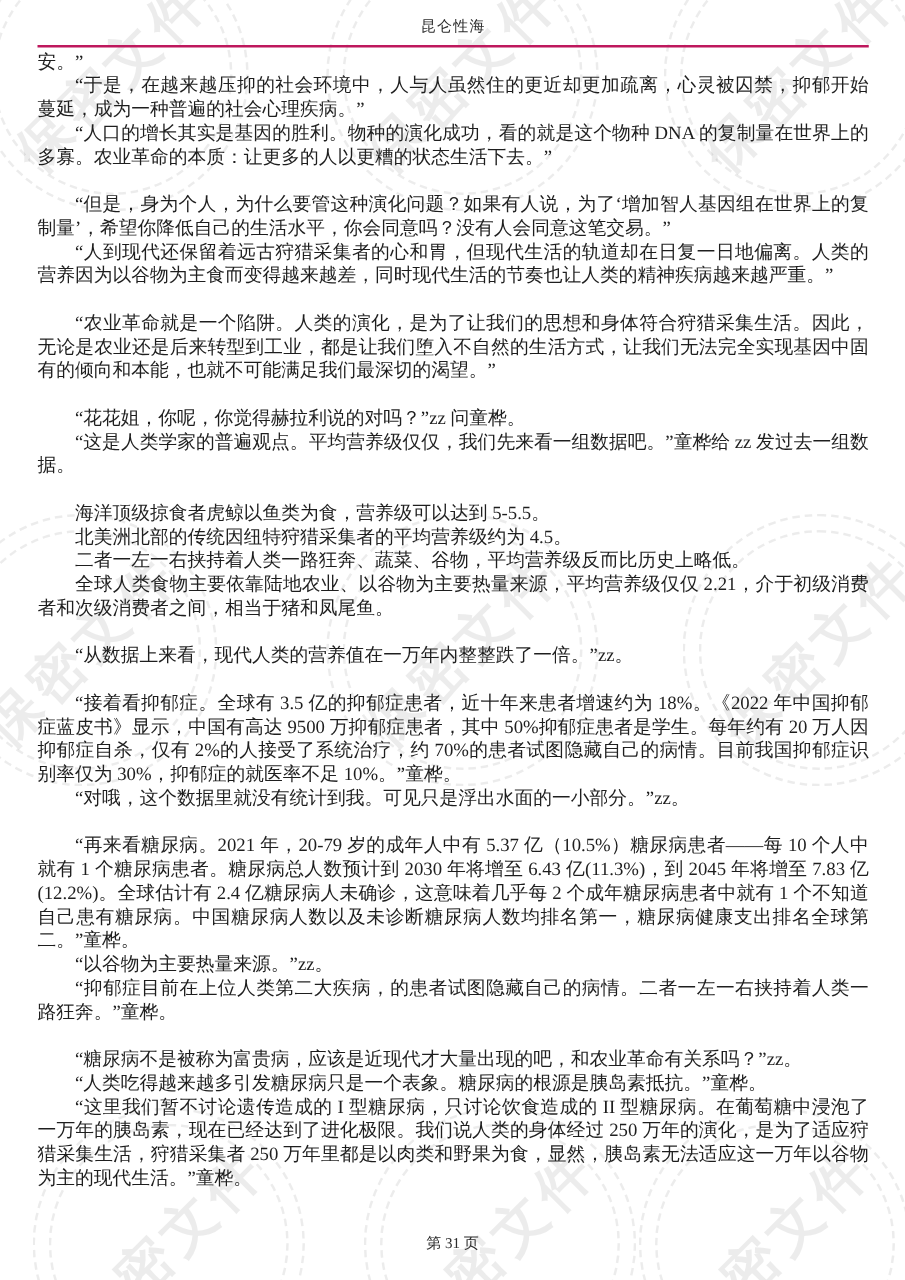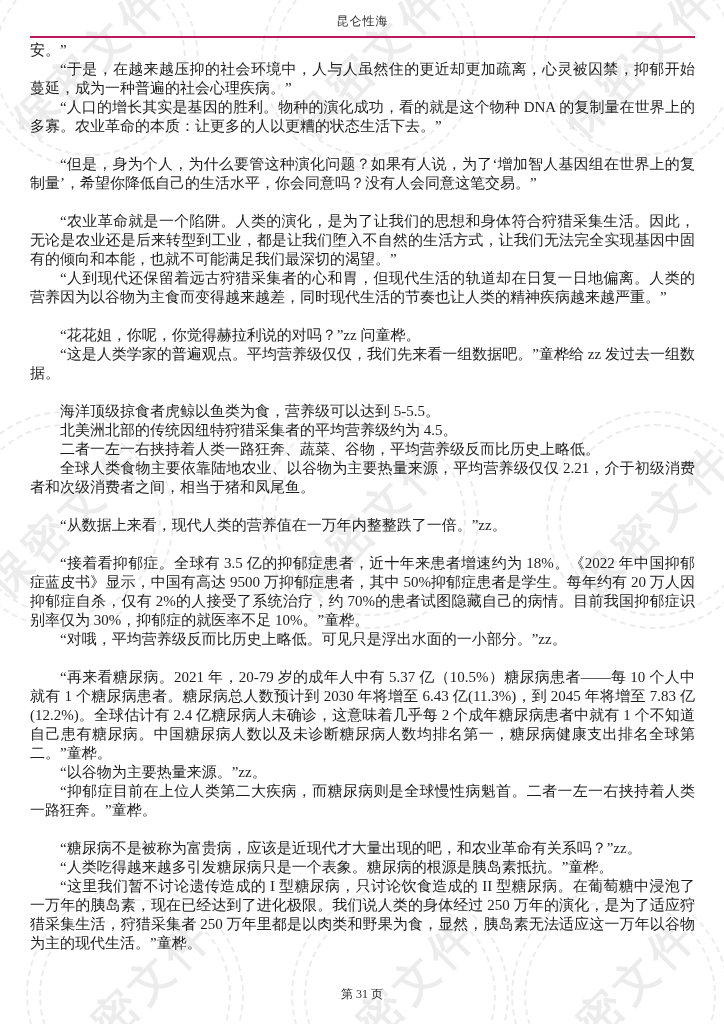--- a/index.html
+++ b/index.html
@@ -101,34 +101,34 @@
 
   <div class="header">
     <div class="header-title">昆仑性海</div>
   </div>
 
   <div class="content">
     <p class="para">安。”</p>
     <p class="para indent">“于是，在越来越压抑的社会环境中，人与人虽然住的更近却更加疏离，心灵被囚禁，抑郁开始蔓延，成为一种普遍的社会心理疾病。”</p>
     <p class="para indent">“人口的增长其实是基因的胜利。物种的演化成功，看的就是这个物种 DNA 的复制量在世界上的多寡。农业革命的本质：让更多的人以更糟的状态生活下去。”</p>
     <p class="para indent gap">“但是，身为个人，为什么要管这种演化问题？如果有人说，为了‘增加智人基因组在世界上的复制量’，希望你降低自己的生活水平，你会同意吗？没有人会同意这笔交易。”</p>
+    <p class="para indent">“人到现代还保留着远古狩猎采集者的心和胃，但现代生活的轨道却在日复一日地偏离。人类的营养因为以谷物为主食而变得越来越差，同时现代生活的节奏也让人类的精神疾病越来越严重。”</p>
     <p class="para indent gap">“农业革命就是一个陷阱。人类的演化，是为了让我们的思想和身体符合狩猎采集生活。因此，无论是农业还是后来转型到工业，都是让我们堕入不自然的生活方式，让我们无法完全实现基因中固有的倾向和本能，也就不可能满足我们最深切的渴望。”</p>
-    <p class="para indent">“人到现代还保留着远古狩猎采集者的心和胃，但现代生活的轨道却在日复一日地偏离。人类的营养因为以谷物为主食而变得越来越差，同时现代生活的节奏也让人类的精神疾病越来越严重。”</p>
     <p class="para indent gap">“花花姐，你呢，你觉得赫拉利说的对吗？”zz 问童桦。</p>
     <p class="para indent">“这是人类学家的普遍观点。平均营养级仅仅，我们先来看一组数据吧。”童桦给 zz 发过去一组数据。</p>
     <p class="para indent gap">海洋顶级掠食者虎鲸以鱼类为食，营养级可以达到 5-5.5。</p>
     <p class="para indent">北美洲北部的传统因纽特狩猎采集者的平均营养级约为 4.5。</p>
     <p class="para indent">二者一左一右挟持着人类一路狂奔、蔬菜、谷物，平均营养级反而比历史上略低。</p>
     <p class="para indent">全球人类食物主要依靠陆地农业、以谷物为主要热量来源，平均营养级仅仅 2.21，介于初级消费者和次级消费者之间，相当于猪和凤尾鱼。</p>
     <p class="para indent gap">“从数据上来看，现代人类的营养值在一万年内整整跌了一倍。”zz。</p>
     <p class="para indent gap">“接着看抑郁症。全球有 3.5 亿的抑郁症患者，近十年来患者增速约为 18%。《2022 年中国抑郁症蓝皮书》显示，中国有高达 9500 万抑郁症患者，其中 50%抑郁症患者是学生。每年约有 20 万人因抑郁症自杀，仅有 2%的人接受了系统治疗，约 70%的患者试图隐藏自己的病情。目前我国抑郁症识别率仅为 30%，抑郁症的就医率不足 10%。”童桦。</p>
-    <p class="para indent">“对哦，平均营养级反而比历史上略低。可见只是浮出水面的一小部分。”zz。</p>
+    <p class="para indent">“对哦，这个数据里就没有统计到我。可见只是浮出水面的一小部分。”zz。</p>
     <p class="para indent gap">“再来看糖尿病。2021 年，20-79 岁的成年人中有 5.37 亿（10.5%）糖尿病患者——每 10 个人中就有 1 个糖尿病患者。糖尿病总人数预计到 2030 年将增至 6.43 亿(11.3%)，到 2045 年将增至 7.83 亿(12.2%)。全球估计有 2.4 亿糖尿病人未确诊，这意味着几乎每 2 个成年糖尿病患者中就有 1 个不知道自己患有糖尿病。中国糖尿病人数以及未诊断糖尿病人数均排名第一，糖尿病健康支出排名全球第二。”童桦。</p>
     <p class="para indent">“以谷物为主要热量来源。”zz。</p>
-    <p class="para indent">“抑郁症目前在上位人类第二大疾病，而糖尿病则是全球慢性病魁首。二者一左一右挟持着人类一路狂奔。”童桦。</p>
+    <p class="para indent">“抑郁症目前在上位人类第二大疾病，的患者试图隐藏自己的病情。二者一左一右挟持着人类一路狂奔。”童桦。</p>
     <p class="para indent gap">“糖尿病不是被称为富贵病，应该是近现代才大量出现的吧，和农业革命有关系吗？”zz。</p>
     <p class="para indent">“人类吃得越来越多引发糖尿病只是一个表象。糖尿病的根源是胰岛素抵抗。”童桦。</p>
     <p class="para indent">“这里我们暂不讨论遗传造成的 I 型糖尿病，只讨论饮食造成的 II 型糖尿病。在葡萄糖中浸泡了一万年的胰岛素，现在已经达到了进化极限。我们说人类的身体经过 250 万年的演化，是为了适应狩猎采集生活，狩猎采集者 250 万年里都是以肉类和野果为食，显然，胰岛素无法适应这一万年以谷物为主的现代生活。”童桦。</p>
   </div>
 
   <div class="footer">第 31 页</div>
 
 </div>
 
 </body></html>

